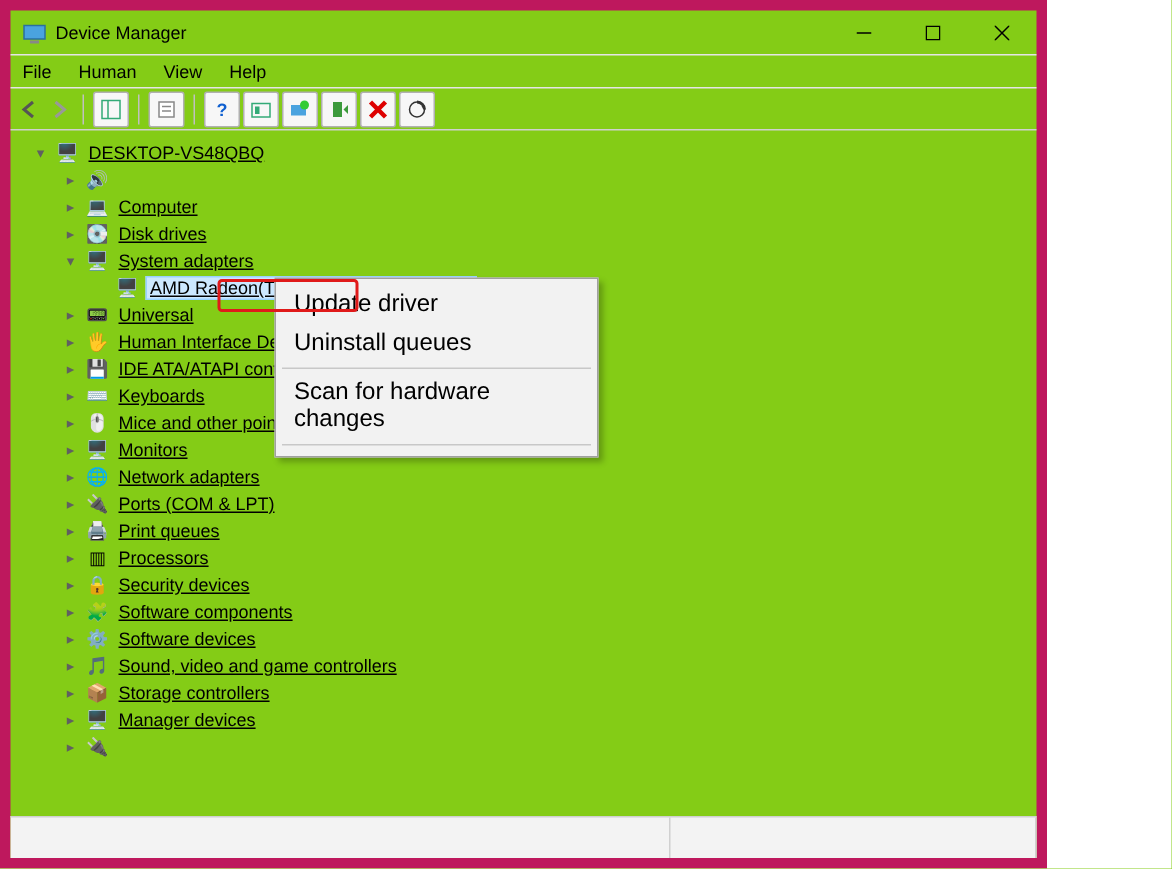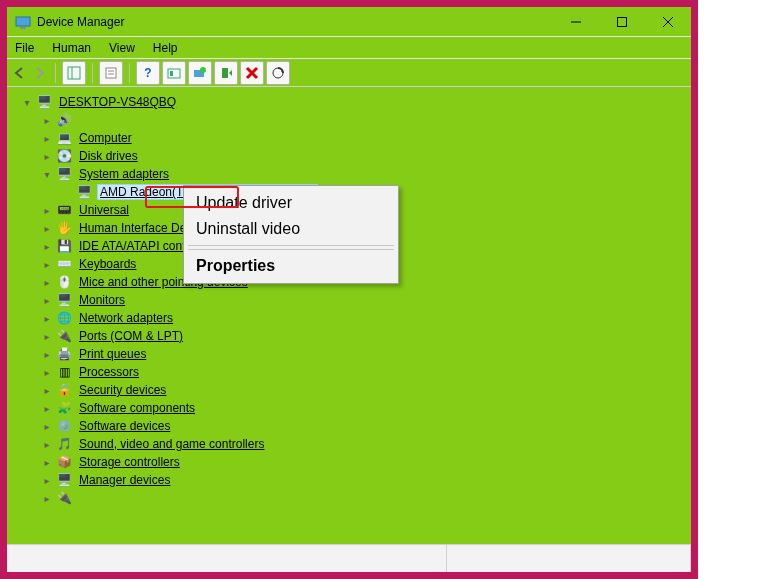--- a/index.html
+++ b/index.html
@@ -298,24 +298,24 @@
                   <span class="ico">🔌</span>
                 </div>
               </li>
             </ul>
         </li>
       </ul>
     </div>
 
     <div class="ctxmenu">
       <div class="mi">Update driver</div>
-      <div class="mi">Uninstall video</div>
+      <div class="mi">Uninstall queues</div>
       <div class="sep"></div>
+      <div class="mi">Scan for hardware changes</div>
       <div class="sep"></div>
-      <div class="mi bold">Properties</div>
     </div>
     <div class="highlight-box"></div>
   </div>
 
   <div class="statusbar">
     <div class="cell" style="width:440px"></div>
     <div class="cell" style="flex:1"></div>
   </div>
 </div>
 

